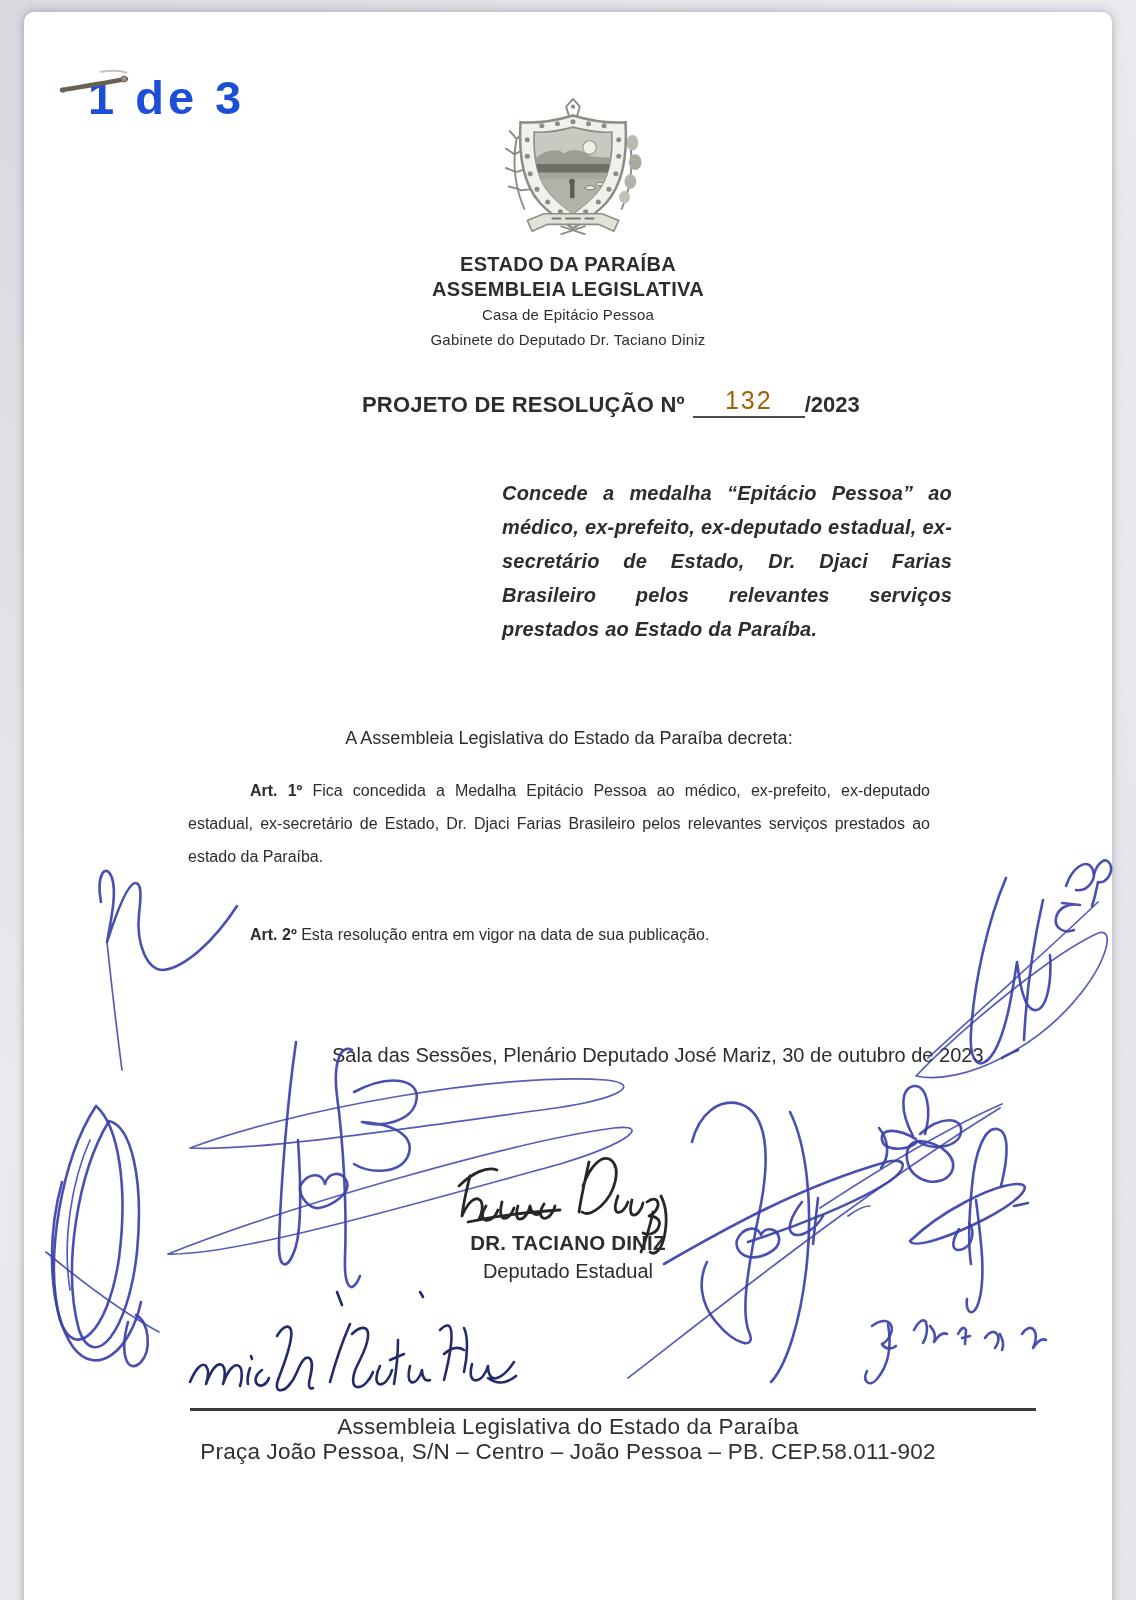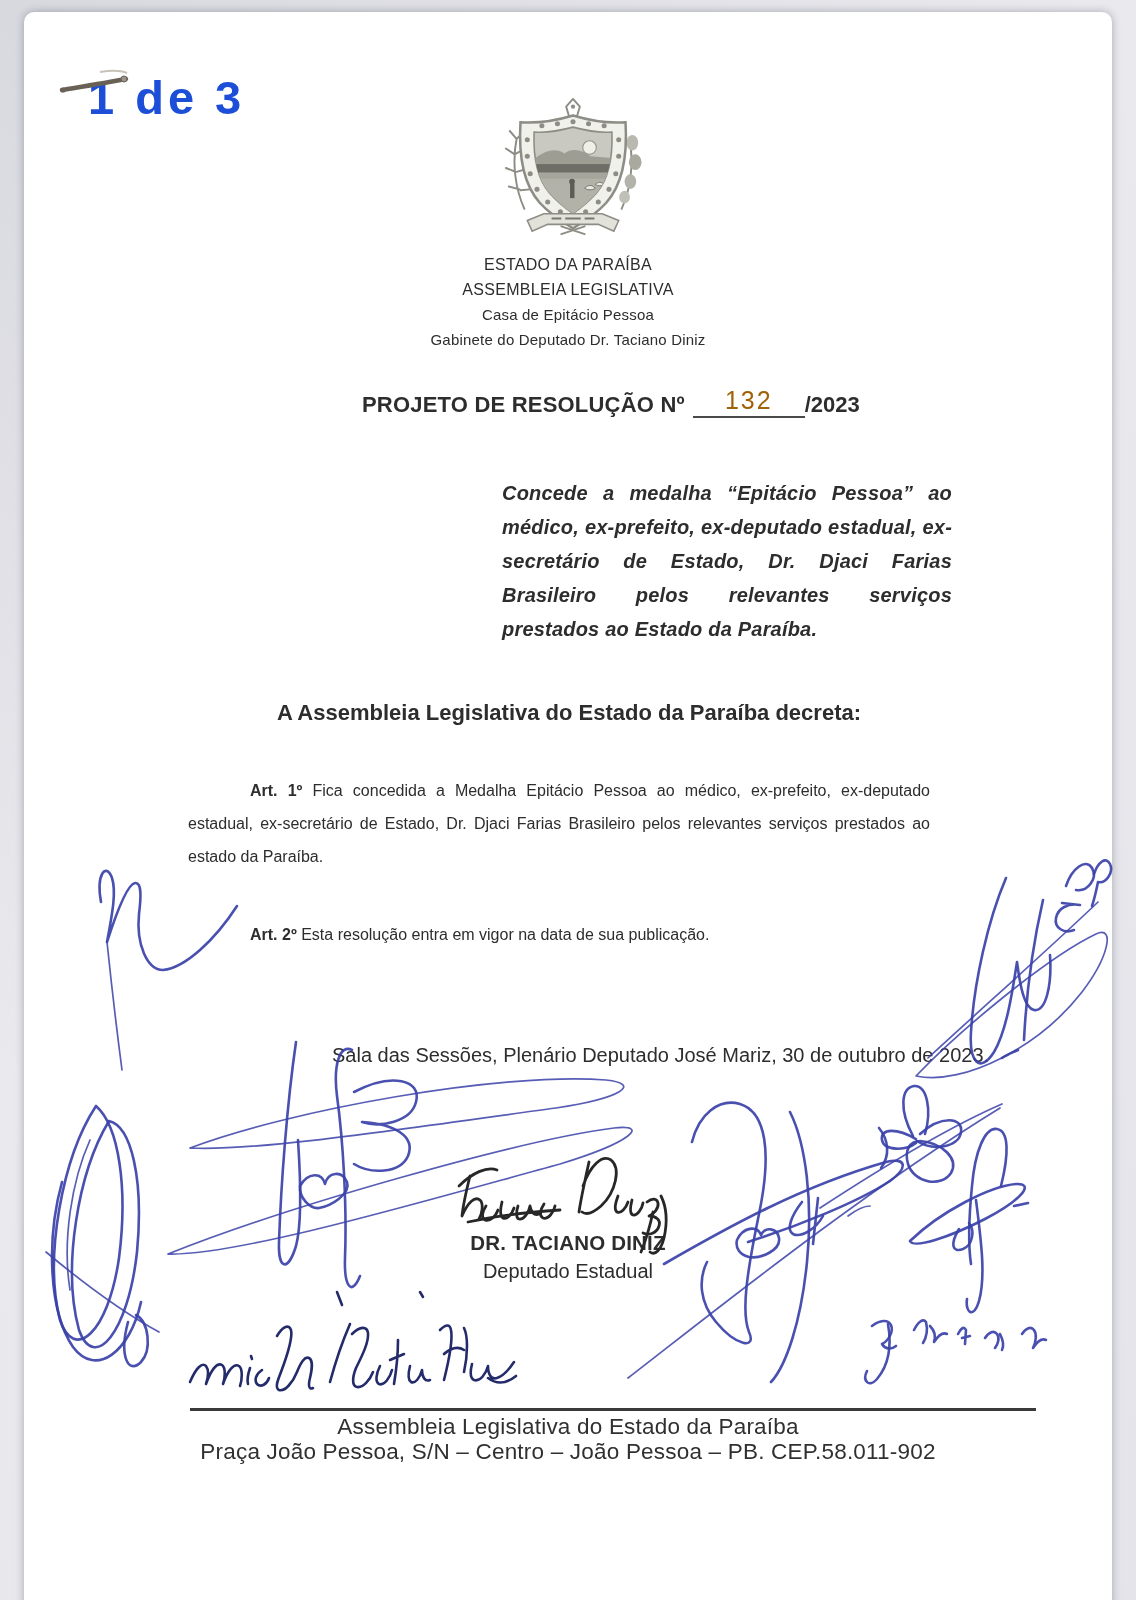--- a/index.html
+++ b/index.html
@@ -15,36 +15,36 @@
     box-shadow:0 0 9px rgba(50,50,70,.35);
     z-index:1;
   }
   .abs{position:absolute;}
   .watermark{
     left:64px;top:58px;font-size:47px;font-weight:700;color:#1d4ed8;
     letter-spacing:4px;z-index:0;
   }
   .emblem{left:471px;top:84px;width:156px;height:142px;}
   .letterhead{left:0;right:0;top:240px;text-align:center;line-height:25px;}
-  .lh-b{font-size:16px;font-weight:400;letter-spacing:.3px;}
+  .lh-b{font-size:20px;font-weight:700;letter-spacing:.3px;}
   .lh-r{font-size:15px;font-weight:400;letter-spacing:.2px;}
   .titleline{left:338px;top:374px;display:flex;align-items:flex-end;}
   .title-label{font-size:22px;font-weight:700;letter-spacing:.2px;white-space:pre;}
   .title-number{
     width:112px;border-bottom:2.5px solid #4a4a4a;text-align:center;
     font-size:25px;font-weight:400;letter-spacing:2px;color:#a16207;
     margin-left:8px;padding-bottom:1px;
   }
   .title-year{font-size:22px;font-weight:700;}
   .ementa{
     left:478px;top:464px;width:450px;
     font-size:20px;font-weight:700;font-style:italic;
     line-height:34px;text-align:justify;letter-spacing:.2px;
   }
-  .decree{left:160px;top:688px;width:770px;text-align:center;font-size:22px;font-weight:700;}
+  .decree{left:160px;top:716px;width:770px;text-align:center;font-size:18px;font-weight:400;}
   .article{left:164px;width:742px;font-size:16px;line-height:33px;text-align:justify;text-indent:62px;}
   .art1{top:762px;}
   .art2{top:906px;}
   .art-label{font-weight:700;}
   .placedate{left:308px;top:1032px;font-size:20px;}
   .sigblock{left:0;right:0;top:1220px;text-align:center;line-height:22px;}
   .sig-name{font-size:20.5px;font-weight:700;letter-spacing:.2px;}
   .sig-role{font-size:20px;margin-top:6px;}
   .footer-rule{left:166px;top:1396px;width:846px;border-top:3px solid #3a3a3a;height:0;}
   .footer{left:0;right:0;top:1402px;text-align:center;line-height:25px;color:#303030;}

